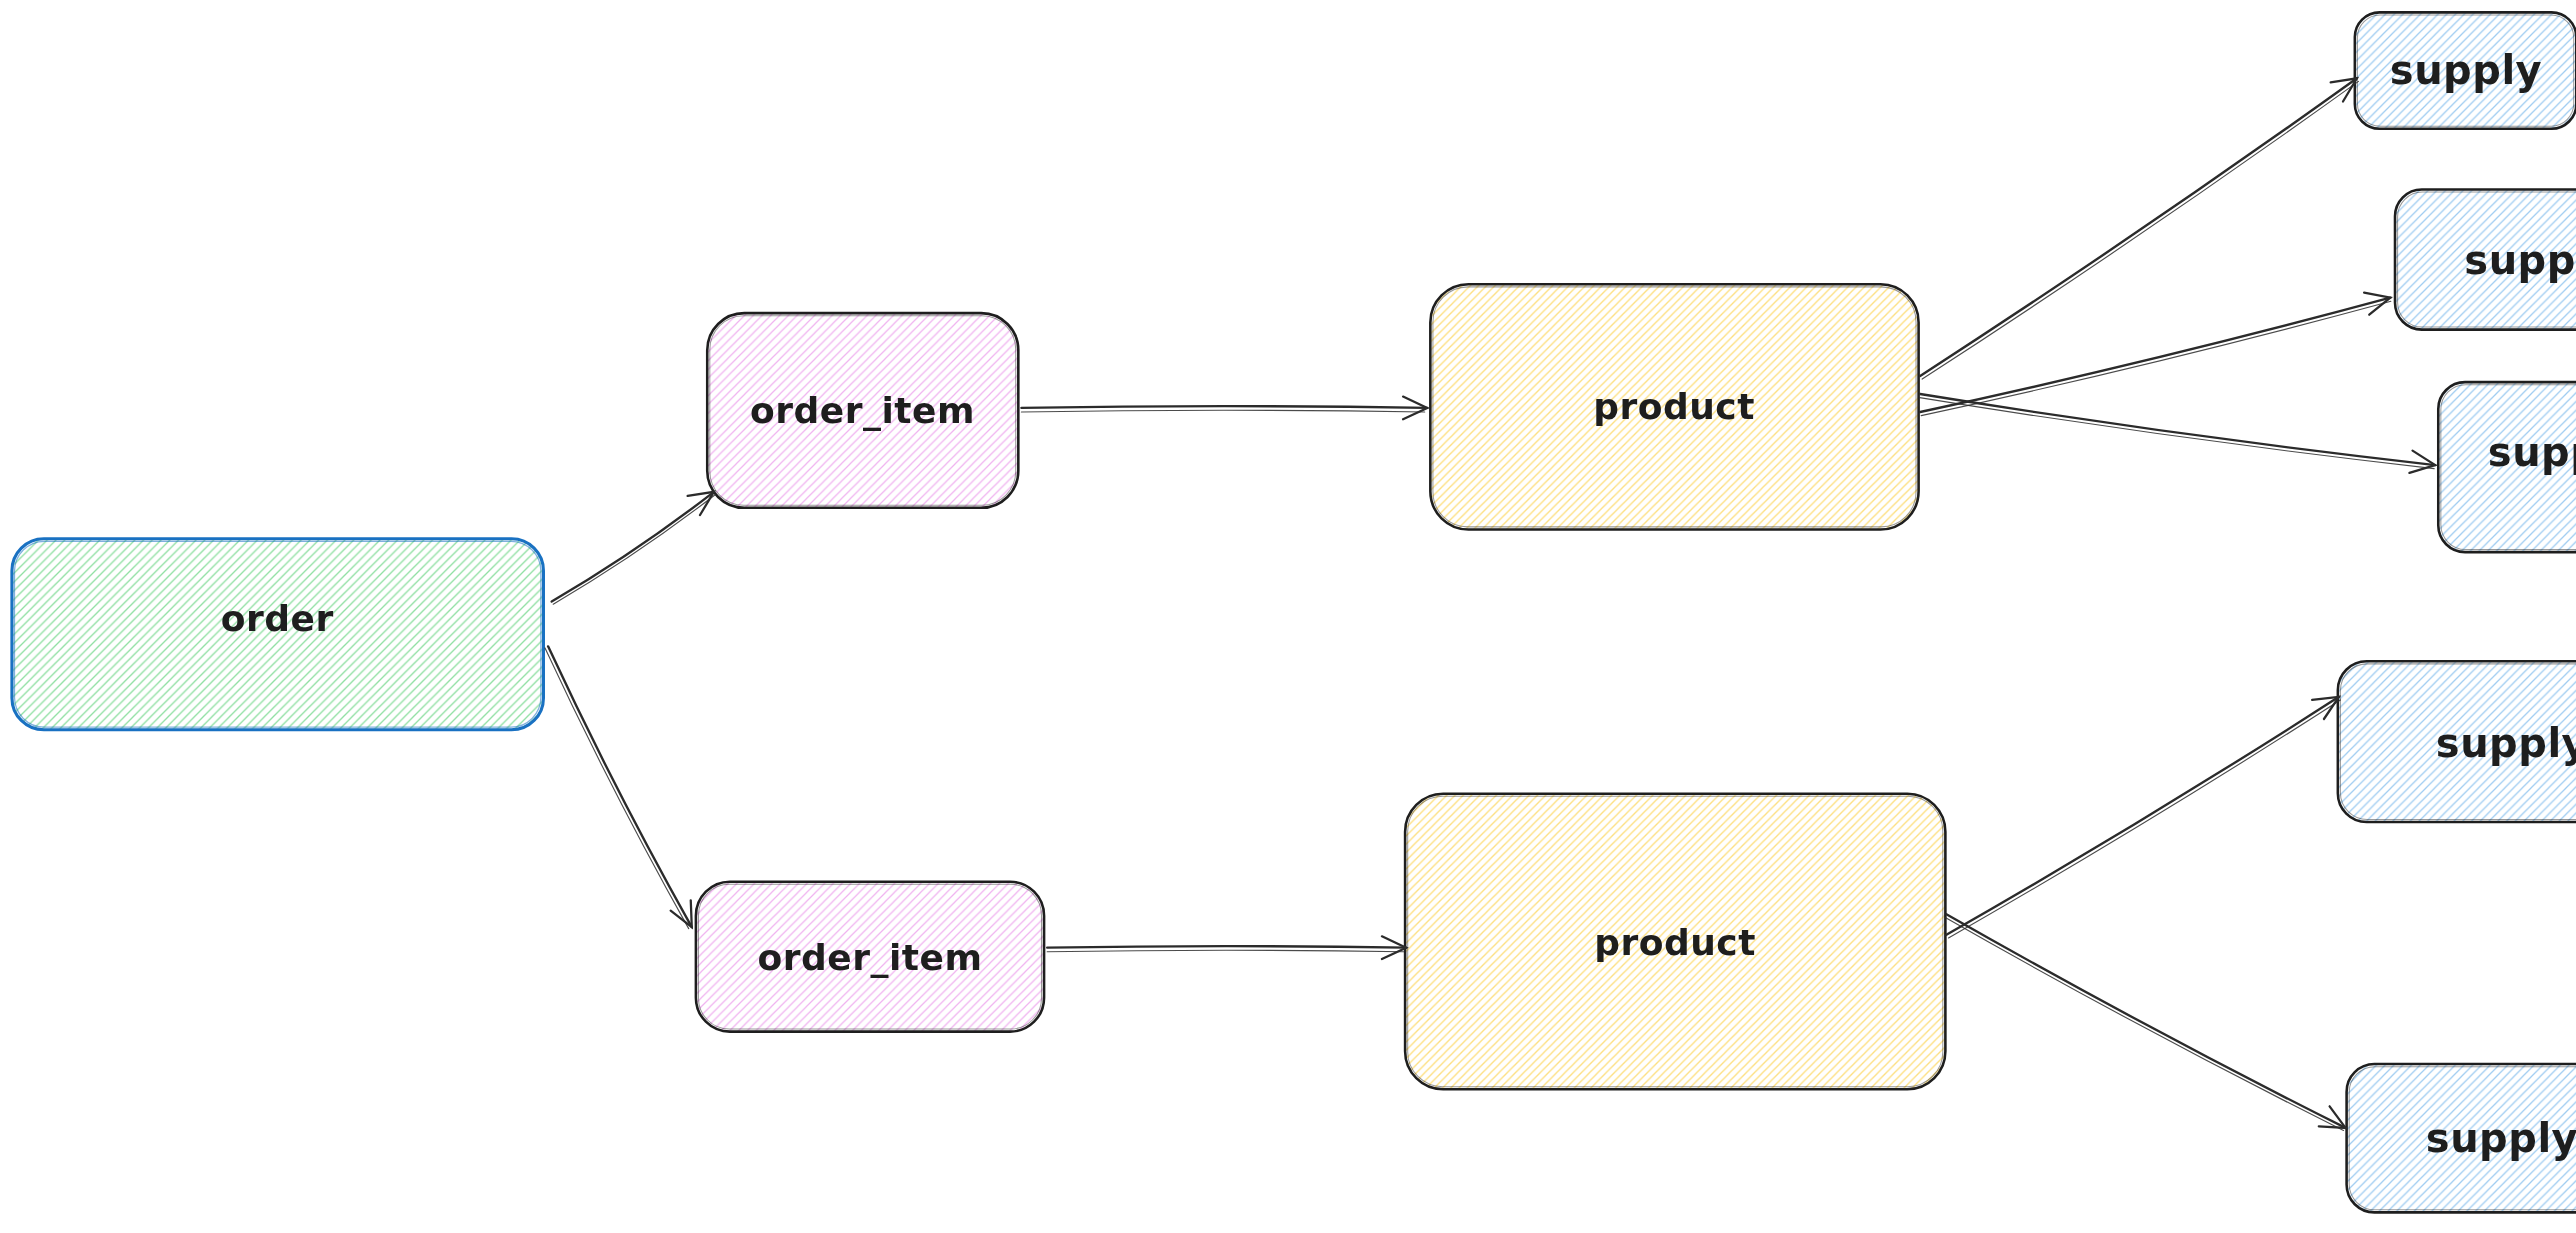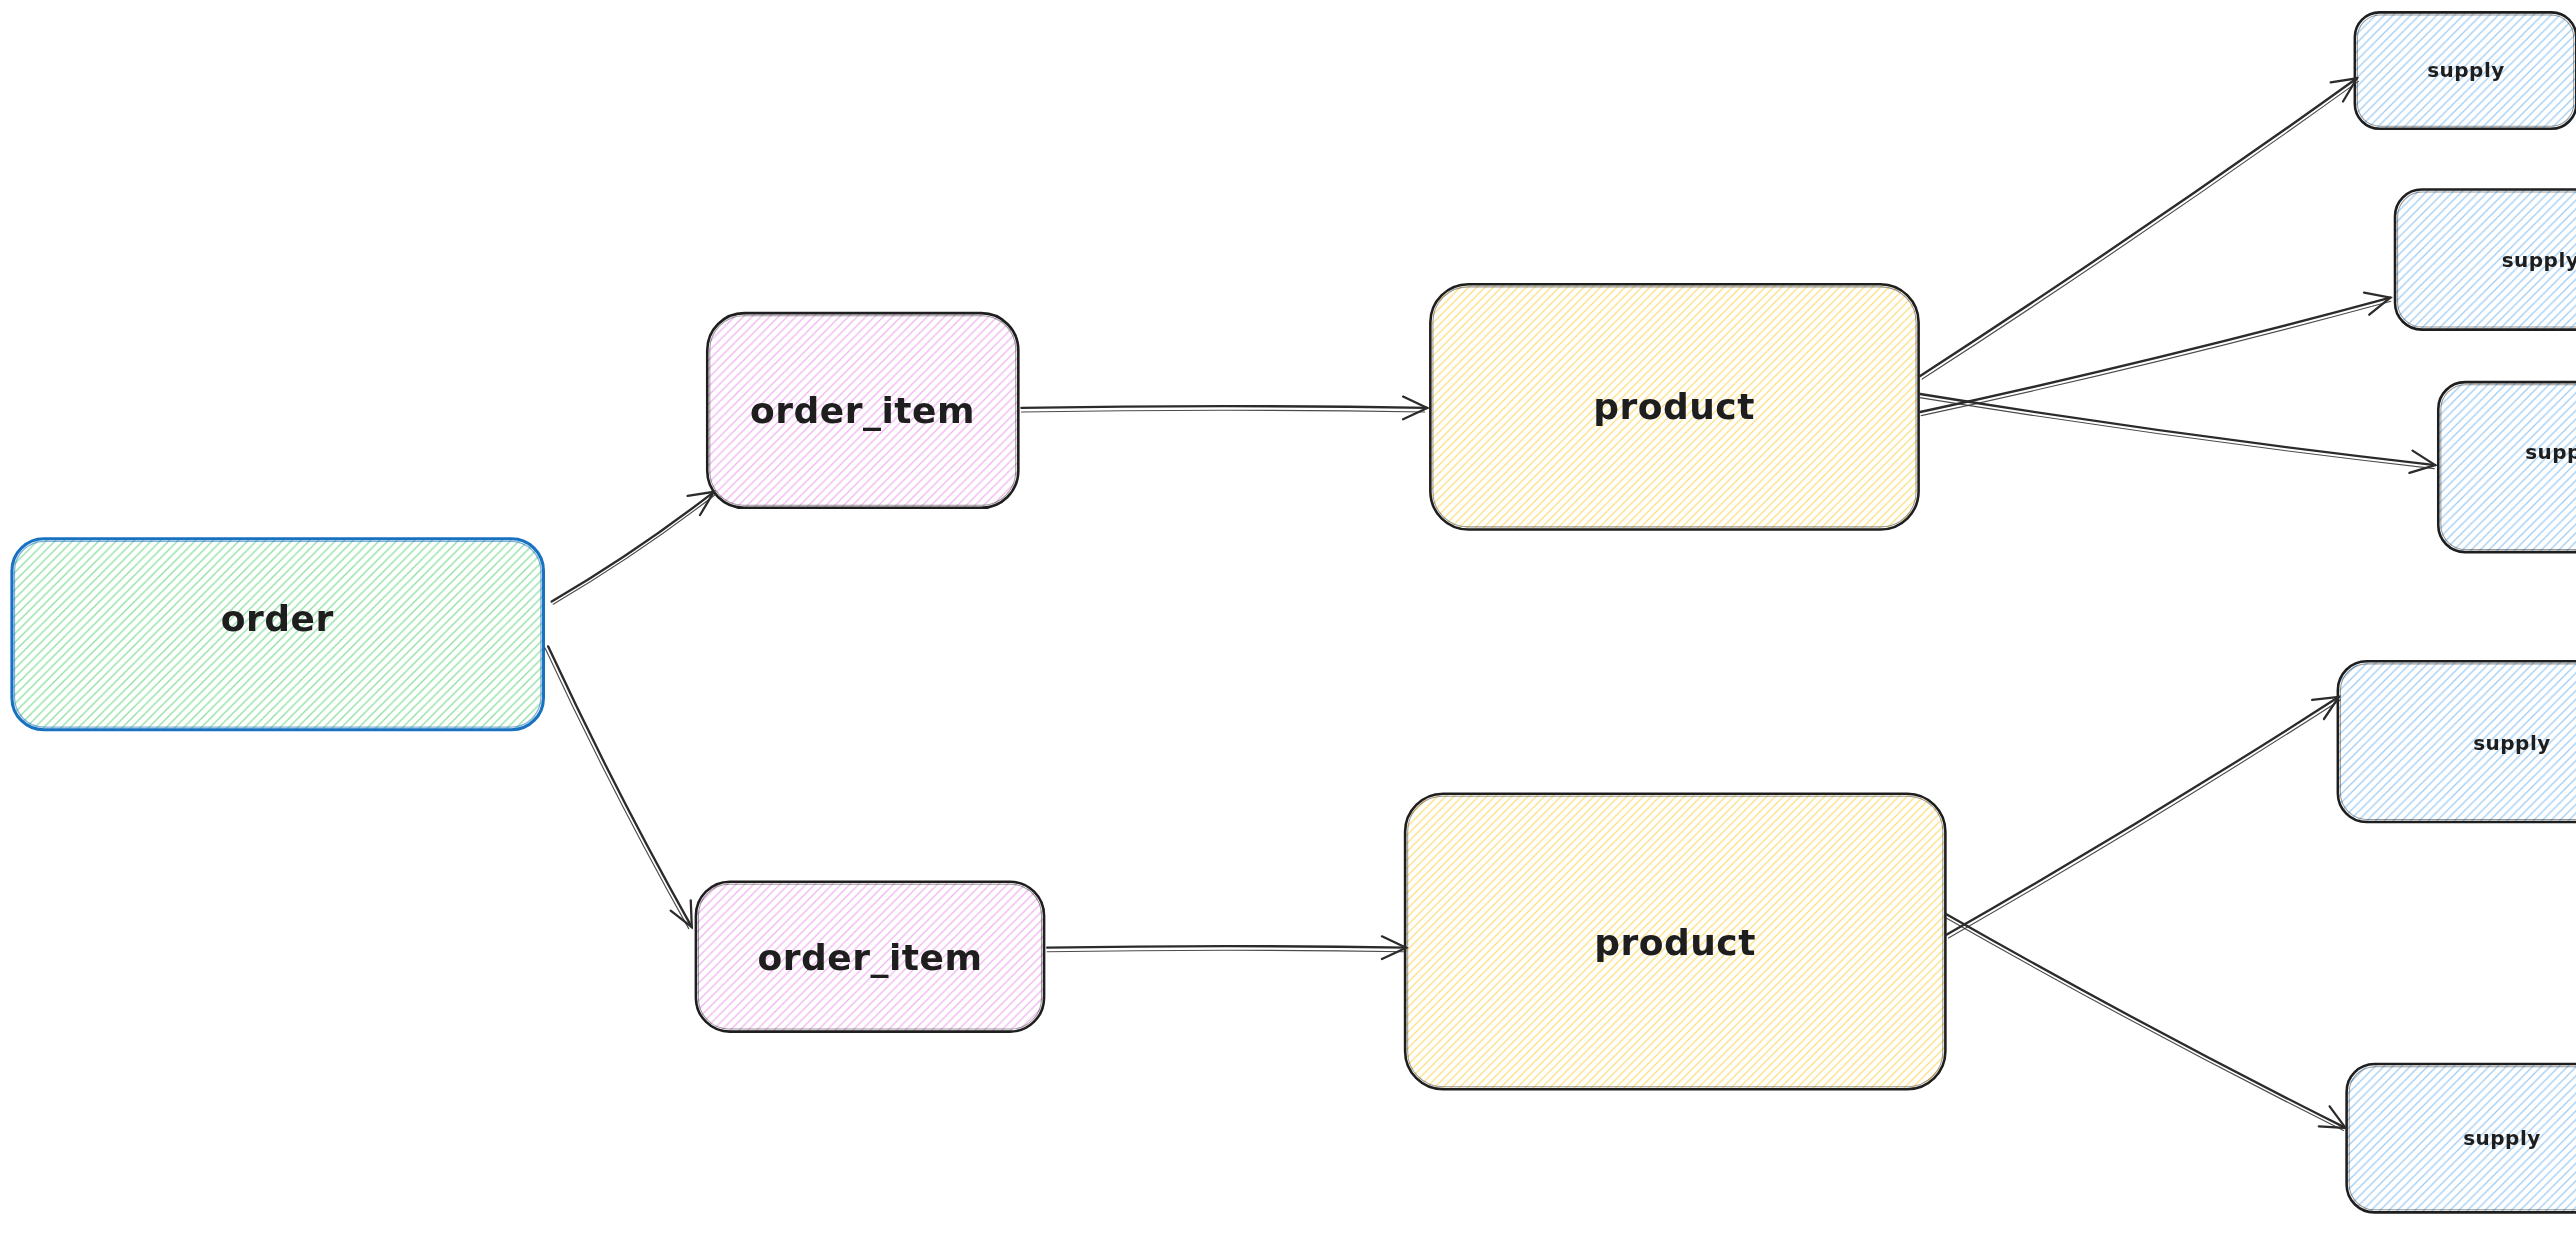--- a/index.html
+++ b/index.html
@@ -2,21 +2,21 @@
 <html style="font-size:8.2px"><head>
 <meta charset="utf-8">
 <style>
   html,body{margin:0;padding:0;background:#ffffff;}
   .canvas{position:relative;width:2700px;height:1233px;background:#ffffff;overflow:hidden;
           font-family:"DejaVu Sans",sans-serif;}
   .canvas svg{position:absolute;left:0;top:0;}
   .node-label{position:absolute;display:flex;align-items:center;justify-content:center;
               color:#1e1e1e;font-weight:600;letter-spacing:0.5px;pointer-events:none;}
   .fs-main{font-size:36px;}
-  .fs-supply{font-size:20px;}
+  .fs-supply{font-size:40px;}
 </style>
 </head>
 <body>
 
 <div class="canvas">
 
 <svg width="2700" height="1233" viewBox="0 0 5240 2394">
   <defs>
     <pattern id="hG" width="17" height="17" patternUnits="userSpaceOnUse">
       <path d="M0,17 L17,0 M-4,4 L4,-4 M13,21 L21,13" stroke="#8fdfa2" stroke-width="2.6" fill="none"></path>

